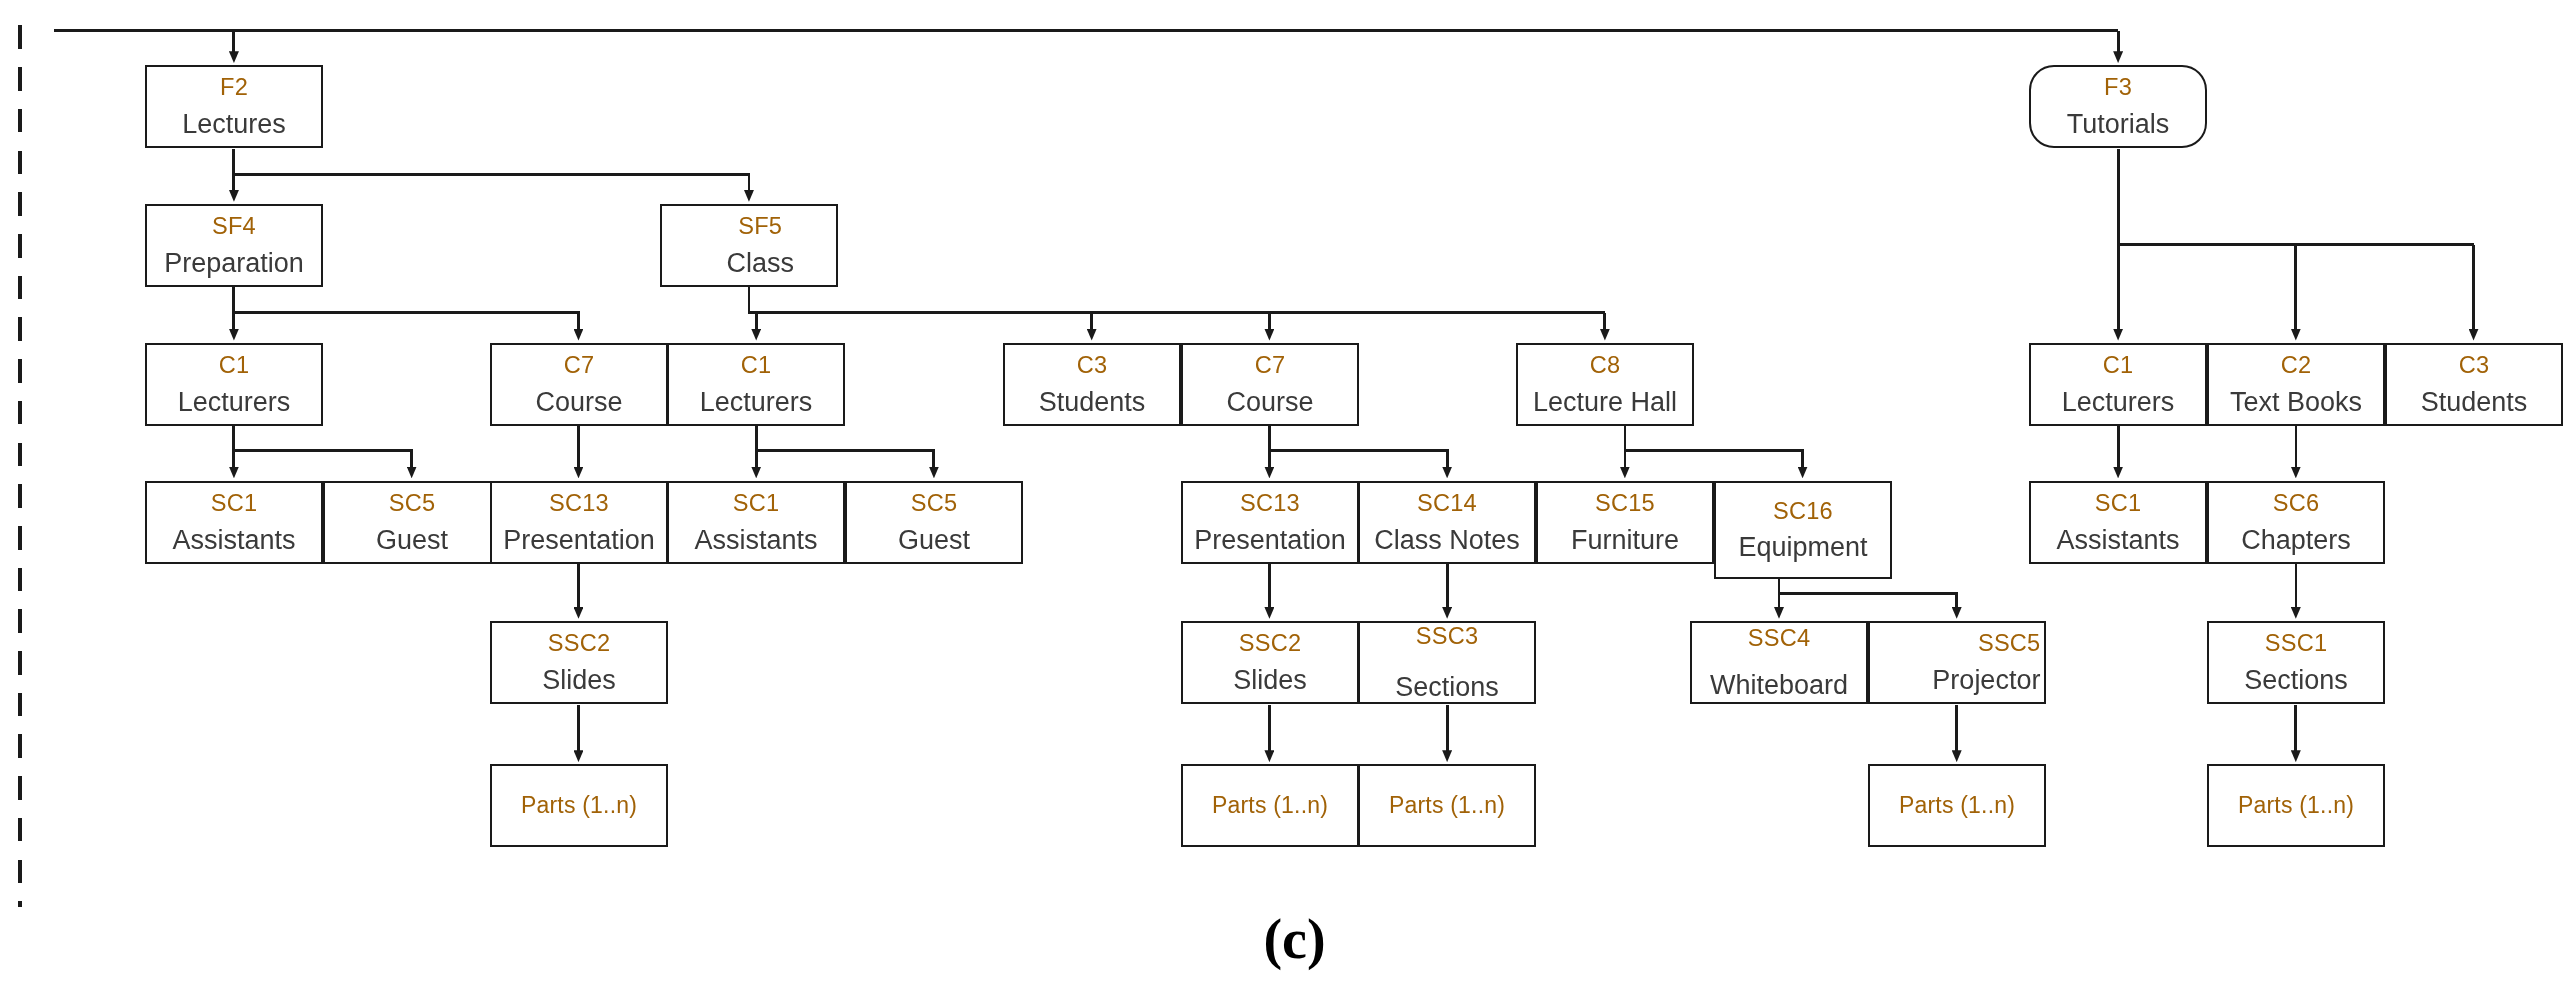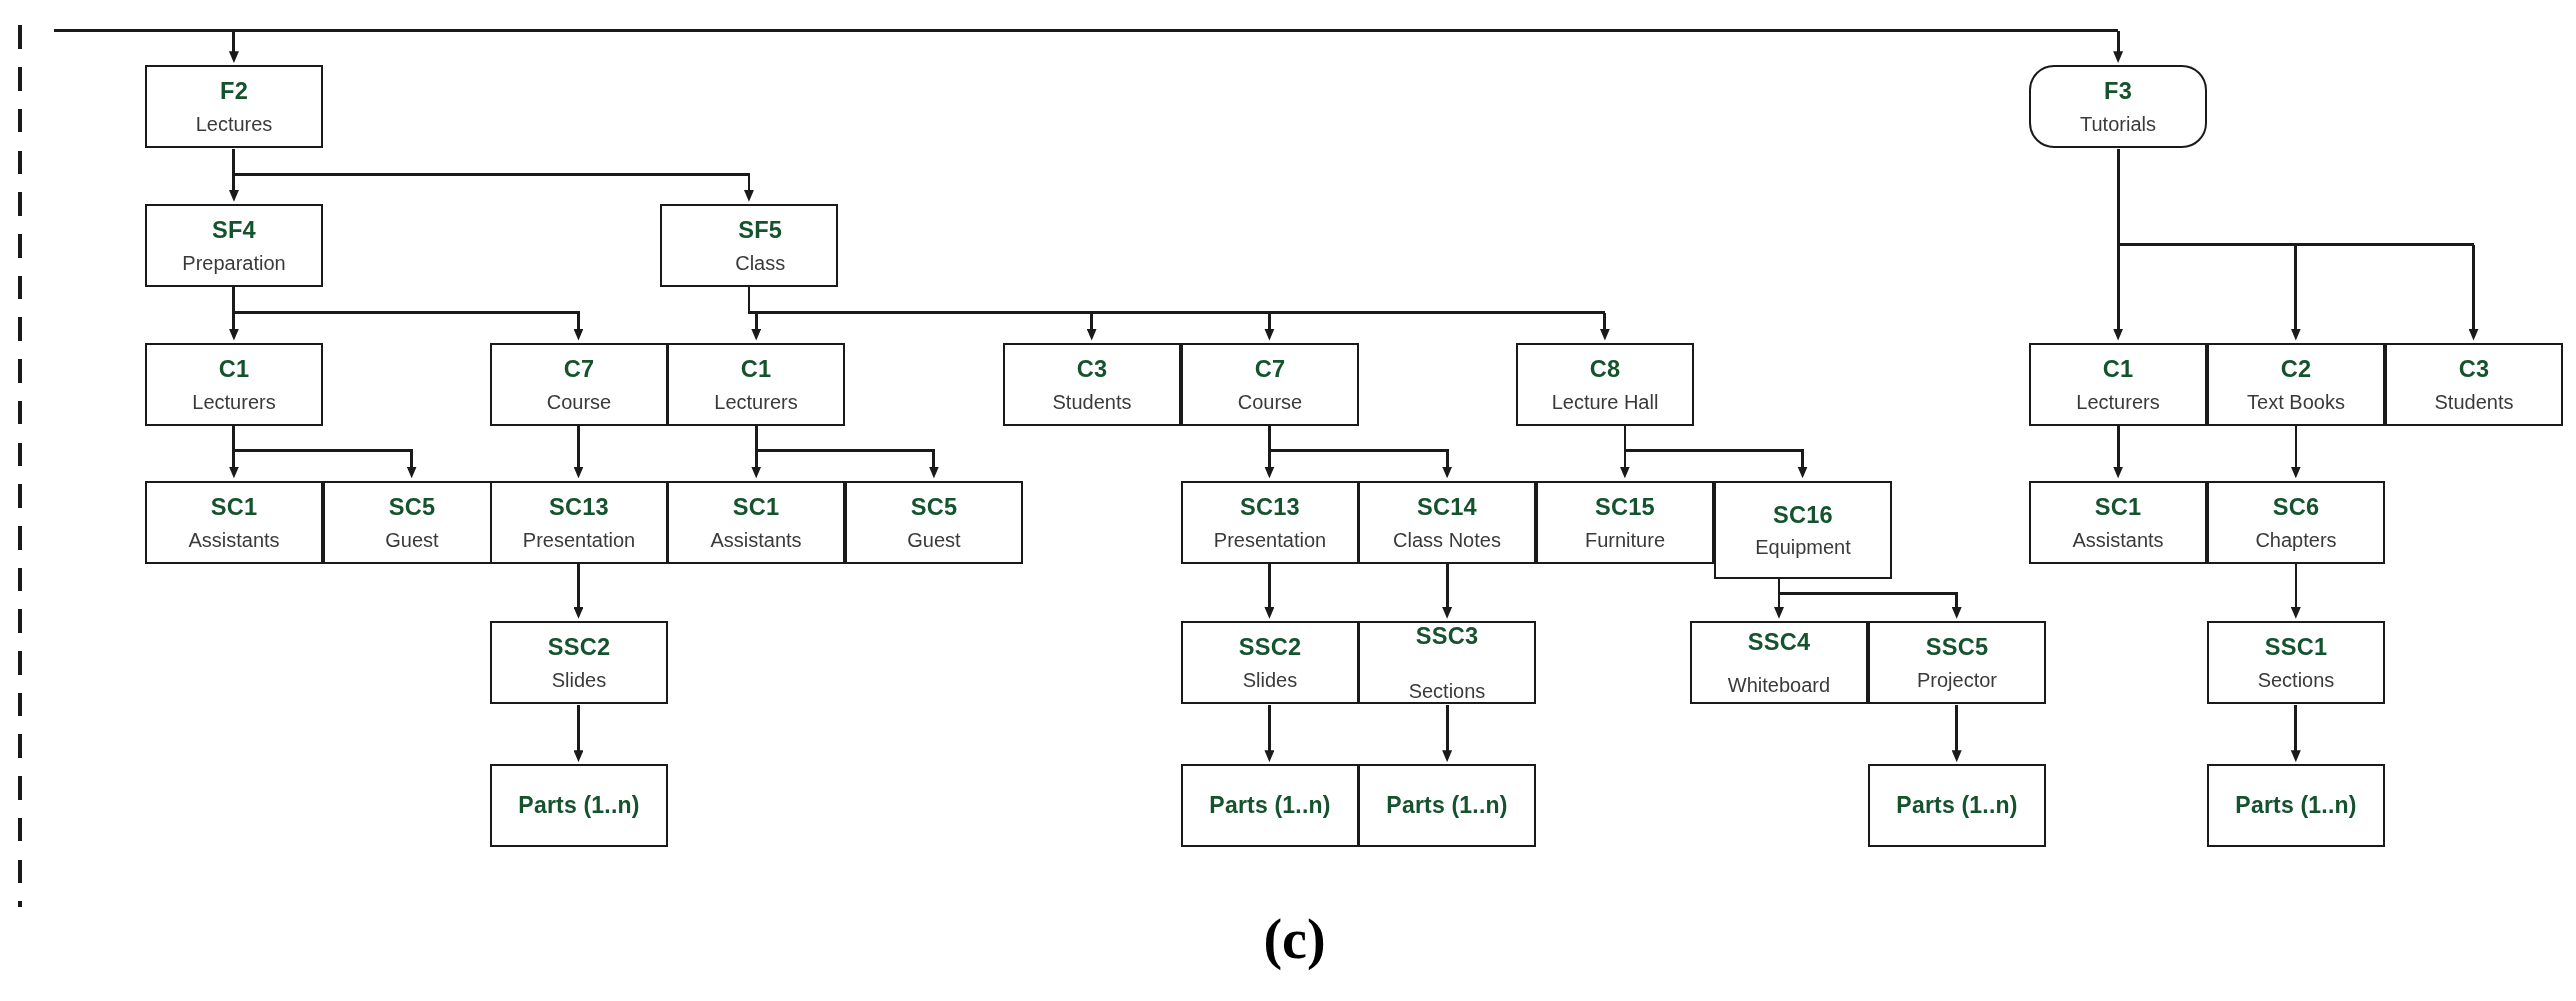--- a/index.html
+++ b/index.html
@@ -18,29 +18,29 @@
     background:#ffffff;
     display:flex;
     flex-direction:column;
     align-items:center;
     justify-content:center;
     text-align:center;
     line-height:1.12;
     padding:0 3.6px;
   }
   .node .code{
-    font-weight:bold;
+    font-weight:normal;
     font-size:23.6px;
-    color:#14532d;
+    color:#a16207;
     letter-spacing:0.2px;
     margin-bottom:8.2px;
   }
   .node .label{
     font-weight:normal;
-    font-size:20px;
+    font-size:27px;
     color:#3a3a3a;
     white-space:nowrap;
   }
   .node.single .code{margin-bottom:0;font-size:23.6px;}
   .node.parts .code{font-size:23px;margin-bottom:0;text-align:center;}
   .caption{
     position:absolute;
     font-family:"Liberation Serif", serif;
     font-weight:bold;
     font-size:56px;
@@ -227,21 +227,21 @@
         <div class="label">Slides</div>
       </div>
       <div class="node" style="left: 1358px; top: 621px; width: 178px; height: 83px; justify-content: space-between;">
         <div class="code">SSC3</div>
         <div class="label">Sections</div>
       </div>
       <div class="node" style="left: 1690px; top: 621px; width: 178px; height: 83px; gap: 11px;">
         <div class="code">SSC4</div>
         <div class="label">Whiteboard</div>
       </div>
-      <div class="node" style="left: 1868px; top: 621px; width: 178px; height: 83px;">
+      <div class="node" style="left: 1868px; top: 621px; width: 178px; height: 83px; align-items: flex-end;">
         <div class="code">SSC5</div>
         <div class="label">Projector</div>
       </div>
       <div class="node" style="left: 2207px; top: 621px; width: 178px; height: 83px;">
         <div class="code">SSC1</div>
         <div class="label">Sections</div>
       </div>
       <div class="node single parts" style="left: 490px; top: 764px; width: 178px; height: 83px;">
         <div class="code">Parts (1..n)</div>
       </div>

